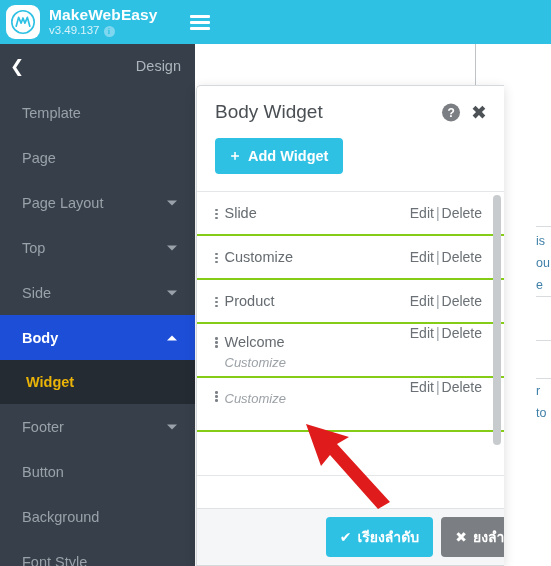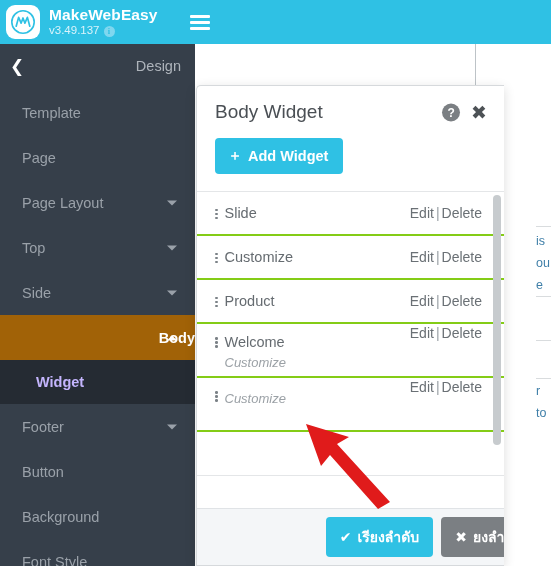--- a/index.html
+++ b/index.html
@@ -112,35 +112,34 @@
   }
   .nav-item .caret {
     position: absolute; right: 18px; top: 50%;
     transform: translateY(-50%);
     width: 0; height: 0;
     border-left: 5px solid transparent;
     border-right: 5px solid transparent;
     border-top: 5px solid #9aa1a9;
   }
   .nav-item.open {
-    background: #a16207;
+    background: #1d4ed8;
     color: #ffffff;
     font-weight: bold;
-    justify-content: flex-end;
   }
   .nav-item.open .caret {
     border-top: none;
     border-bottom: 5px solid #ffffff;
   }
   .nav-sub {
     background: #252b33;
     height: 44px;
     display: flex; align-items: center;
-    padding-left: 36px;
-    color: #c4b5fd;
+    padding-left: 26px;
+    color: #eab308;
     font-size: 14.5px;
     font-weight: bold;
     cursor: pointer;
   }
 
   
   .bg-canvas {
     position: absolute; left: 195px; top: 44px;
     width: 356px; height: 522px;
     background: #ffffff;

